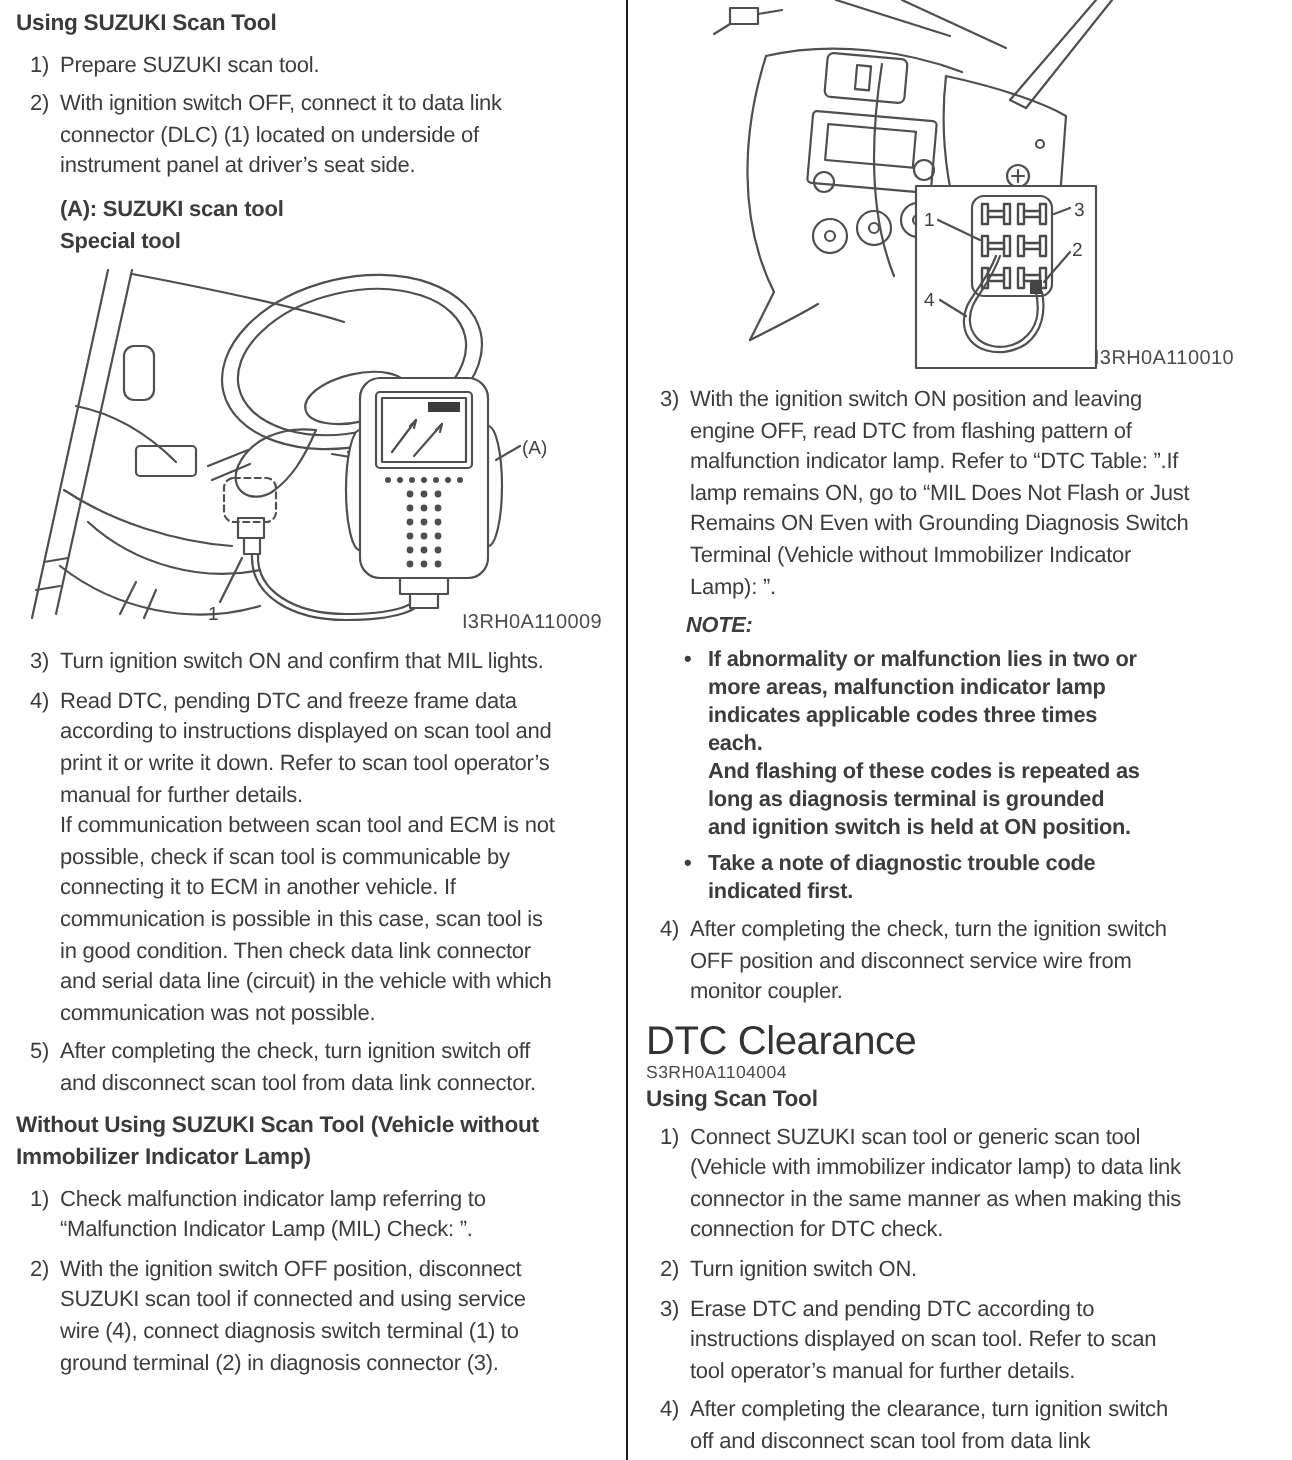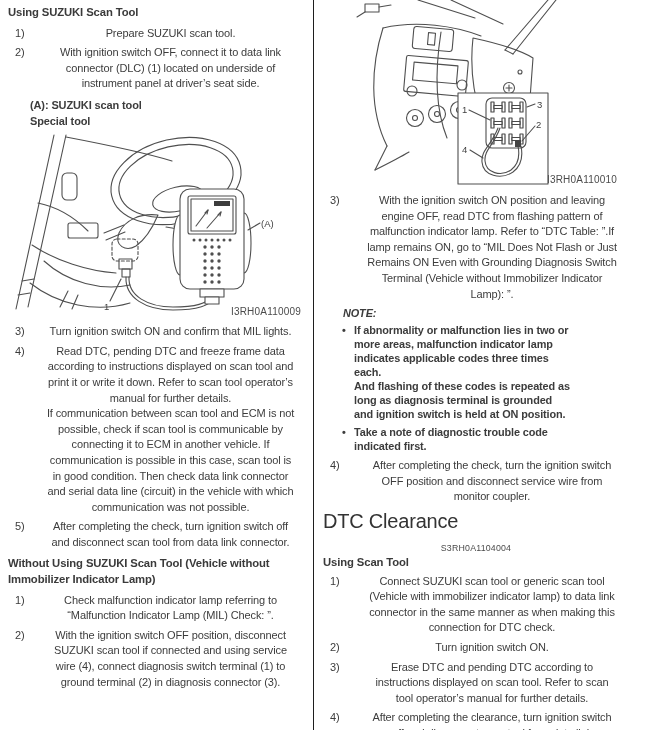--- a/index.html
+++ b/index.html
@@ -6,28 +6,28 @@
   .page{position:relative;width:646px;height:730px;background:#ffffff;overflow:hidden;
         font-family:"Liberation Sans","DejaVu Sans",sans-serif;color:#3c3c3c;
         font-size:11px;line-height:15.6px;letter-spacing:-0.12px;}
   .divider{position:absolute;left:313px;top:0;width:1.4px;height:730px;background:#1e1e1e;}
   .col-left{position:absolute;left:8px;top:5px;width:303px;}
   .col-right{position:absolute;left:323px;top:0;width:316px;}
   h3.sub{font-size:11.3px;font-weight:bold;margin:0 0 5px 0;color:#3a3a3a;white-space:pre-line;line-height:15.6px;}
   h2.sect{font-size:20px;font-weight:normal;margin:8px 0 0 0;color:#333;line-height:17px;letter-spacing:-0.2px;}
   .step{display:flex;margin:0 0 4px 7px;}
   .step .num{width:15px;flex:none;}
-  .step .txt{white-space:pre-line;flex:1;text-align:center;}
+  .step .txt{white-space:pre-line;flex:1;}
   .special{margin:1px 0 4px 22px;font-weight:bold;}
   .special div{line-height:15.6px;}
   .figure{position:relative;margin:2px 0 5px 0;}
   .fig1{width:295px;height:186px;}
   .fig2{width:308px;height:188px;}
   .figcode{position:absolute;right:2px;bottom:0;font-size:10px;color:#4b4b4b;letter-spacing:0.2px;}
-  .codeline{text-align:center;font-size:8.8px;color:#4b4b4b;margin:13px 10px 1px 0;letter-spacing:0.2px;line-height:11px;}
+  .codeline{text-align:left;font-size:8.8px;color:#4b4b4b;margin:1px 10px 1px 0;letter-spacing:0.2px;line-height:11px;}
   .note{margin:2px 0 5px 20px;font-weight:bold;line-height:14px;font-size:10.9px;}
   .note .note-h{margin:0 0 3px 0;font-style:italic;}
   .nb{display:flex;margin:0 0 4px 0;}
   .nb .b{width:12px;flex:none;margin-left:-1px;}
   .nb .t{white-space:pre-line;flex:1;}
   svg{display:block;}
   svg text{font-family:"Liberation Sans","DejaVu Sans",sans-serif;font-size:9.5px;fill:#3f3f3f;letter-spacing:0;}
   .mb6{margin-bottom:6px;} .mb3{margin-bottom:3px;}
 </style>
 </head>

